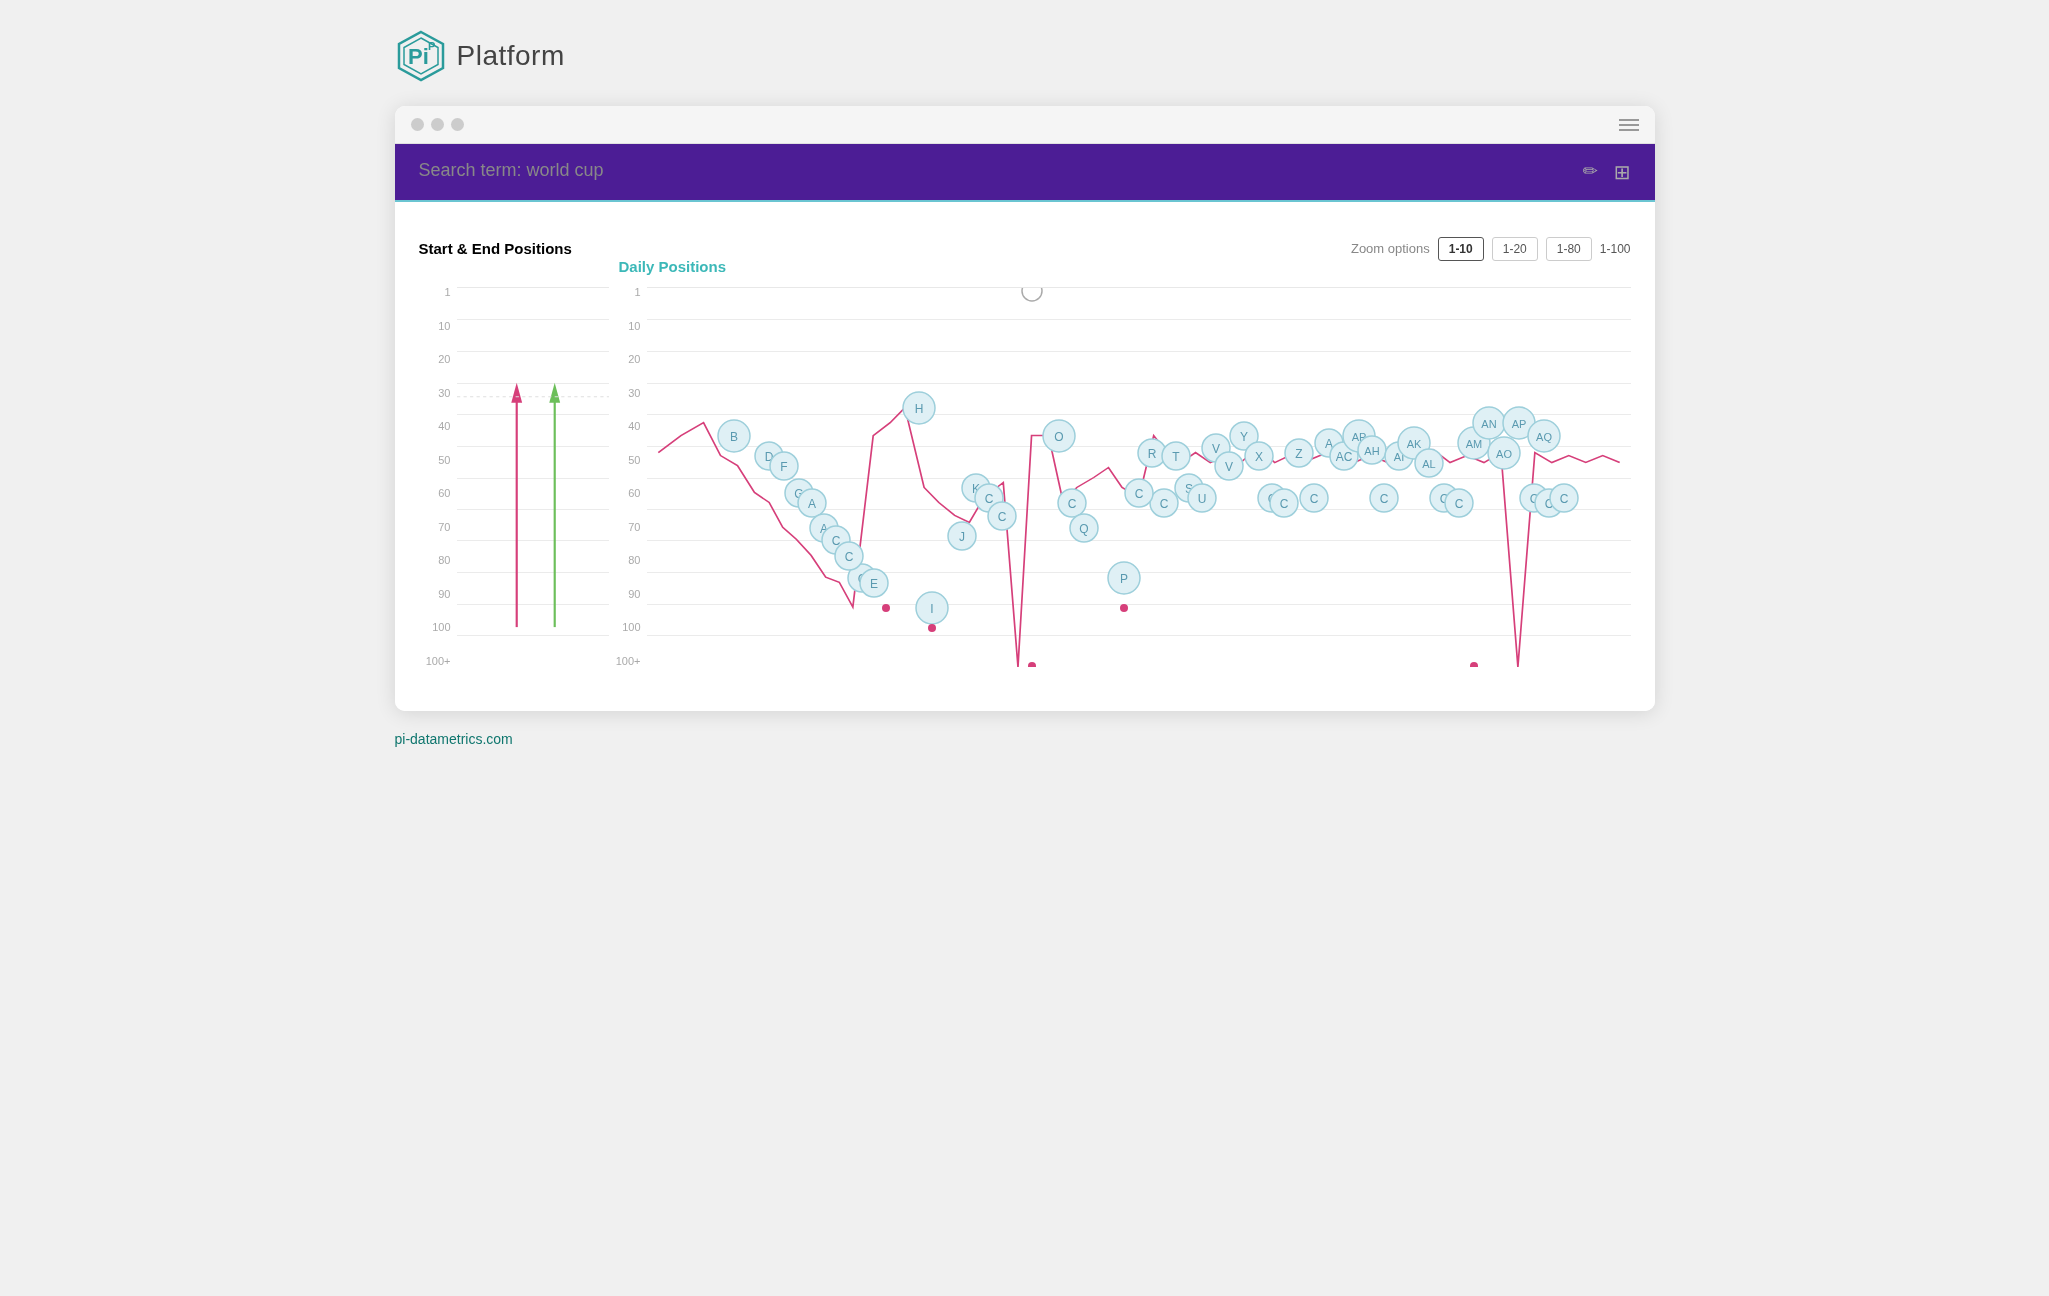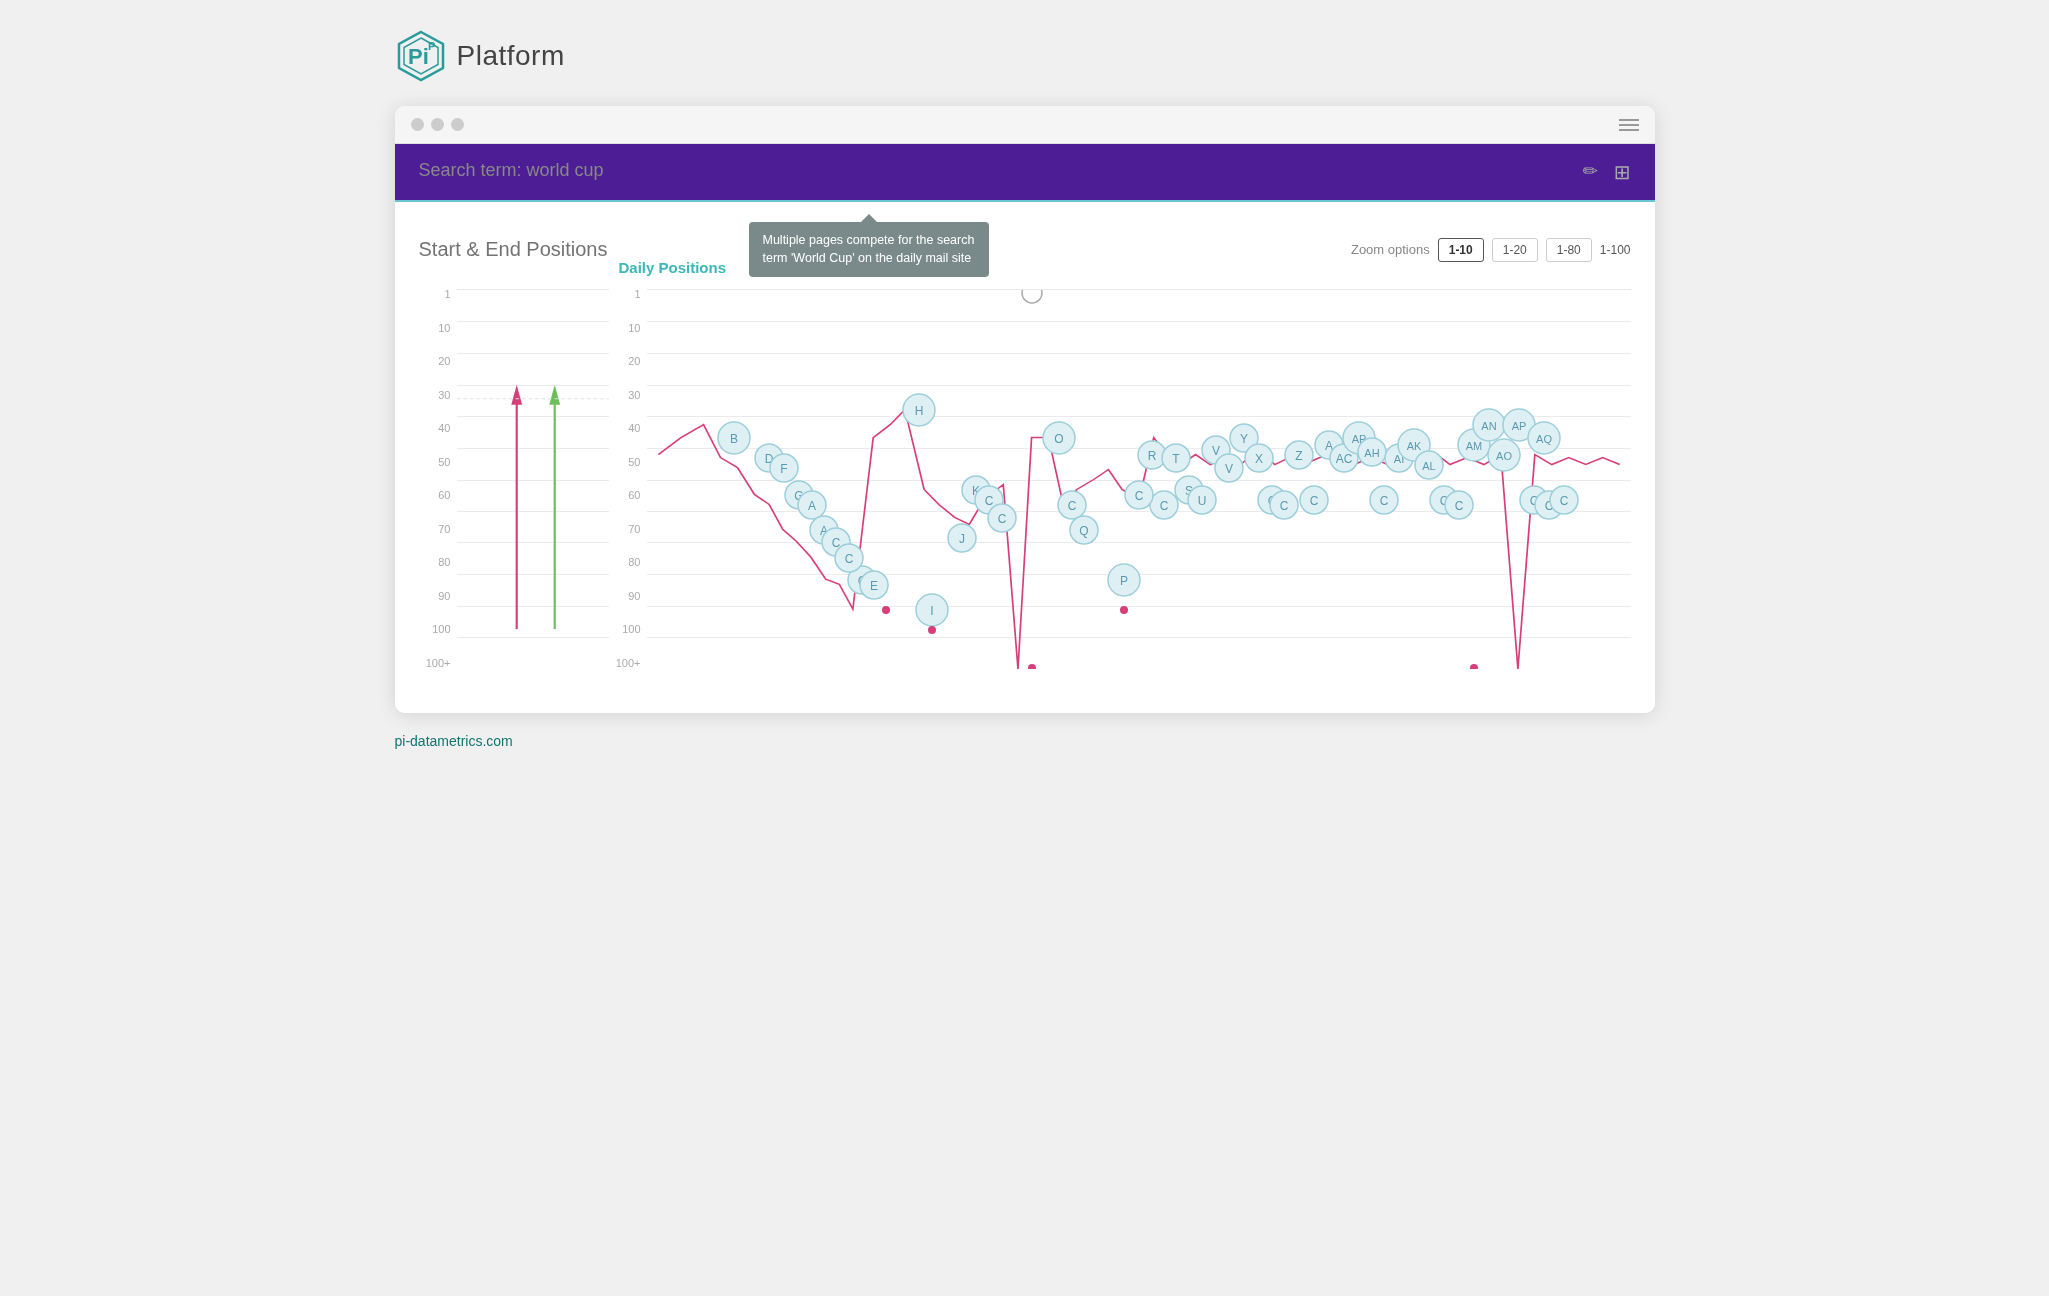--- a/index.html
+++ b/index.html
@@ -107,23 +107,23 @@
     }
 
     
     .controls-row {
       display: flex;
       align-items: center;
       margin-bottom: 12px;
       gap: 0;
     }
     .section-label {
-      color: #737373;
-      font-size: 20px;
-      font-weight: 400;
+      color: #000000;
+      font-size: 15px;
+      font-weight: 700;
       min-width: 200px;
     }
     .section-label-daily {
       color: #3cb8b8;
       font-size: 15px;
       font-weight: 600;
       min-width: 110px;
       margin-top: 36px;
     }
     .tooltip-box {
@@ -251,23 +251,20 @@
       <span class="icon-btn">✏</span>
       <span class="icon-btn" style="font-size:20px;">⊞</span>
     </div>
   </div>
 
   <div class="main-content">
 
     <div class="controls-row">
       <span class="section-label">Start &amp; End Positions</span>
       <span class="section-label-daily">Daily Positions</span>
-      <div class="tooltip-box">
-        <span>Multiple pages compete for the search term 'World Cup' on the daily mail site</span>
-      </div>
       <div class="zoom-controls">
         <span class="zoom-label">Zoom options</span>
         <button class="zoom-btn active">1-10</button>
         <button class="zoom-btn">1-20</button>
         <button class="zoom-btn">1-80</button>
         <span class="zoom-plain">1-100</span>
       </div>
     </div>
 
     <div class="charts-area">

